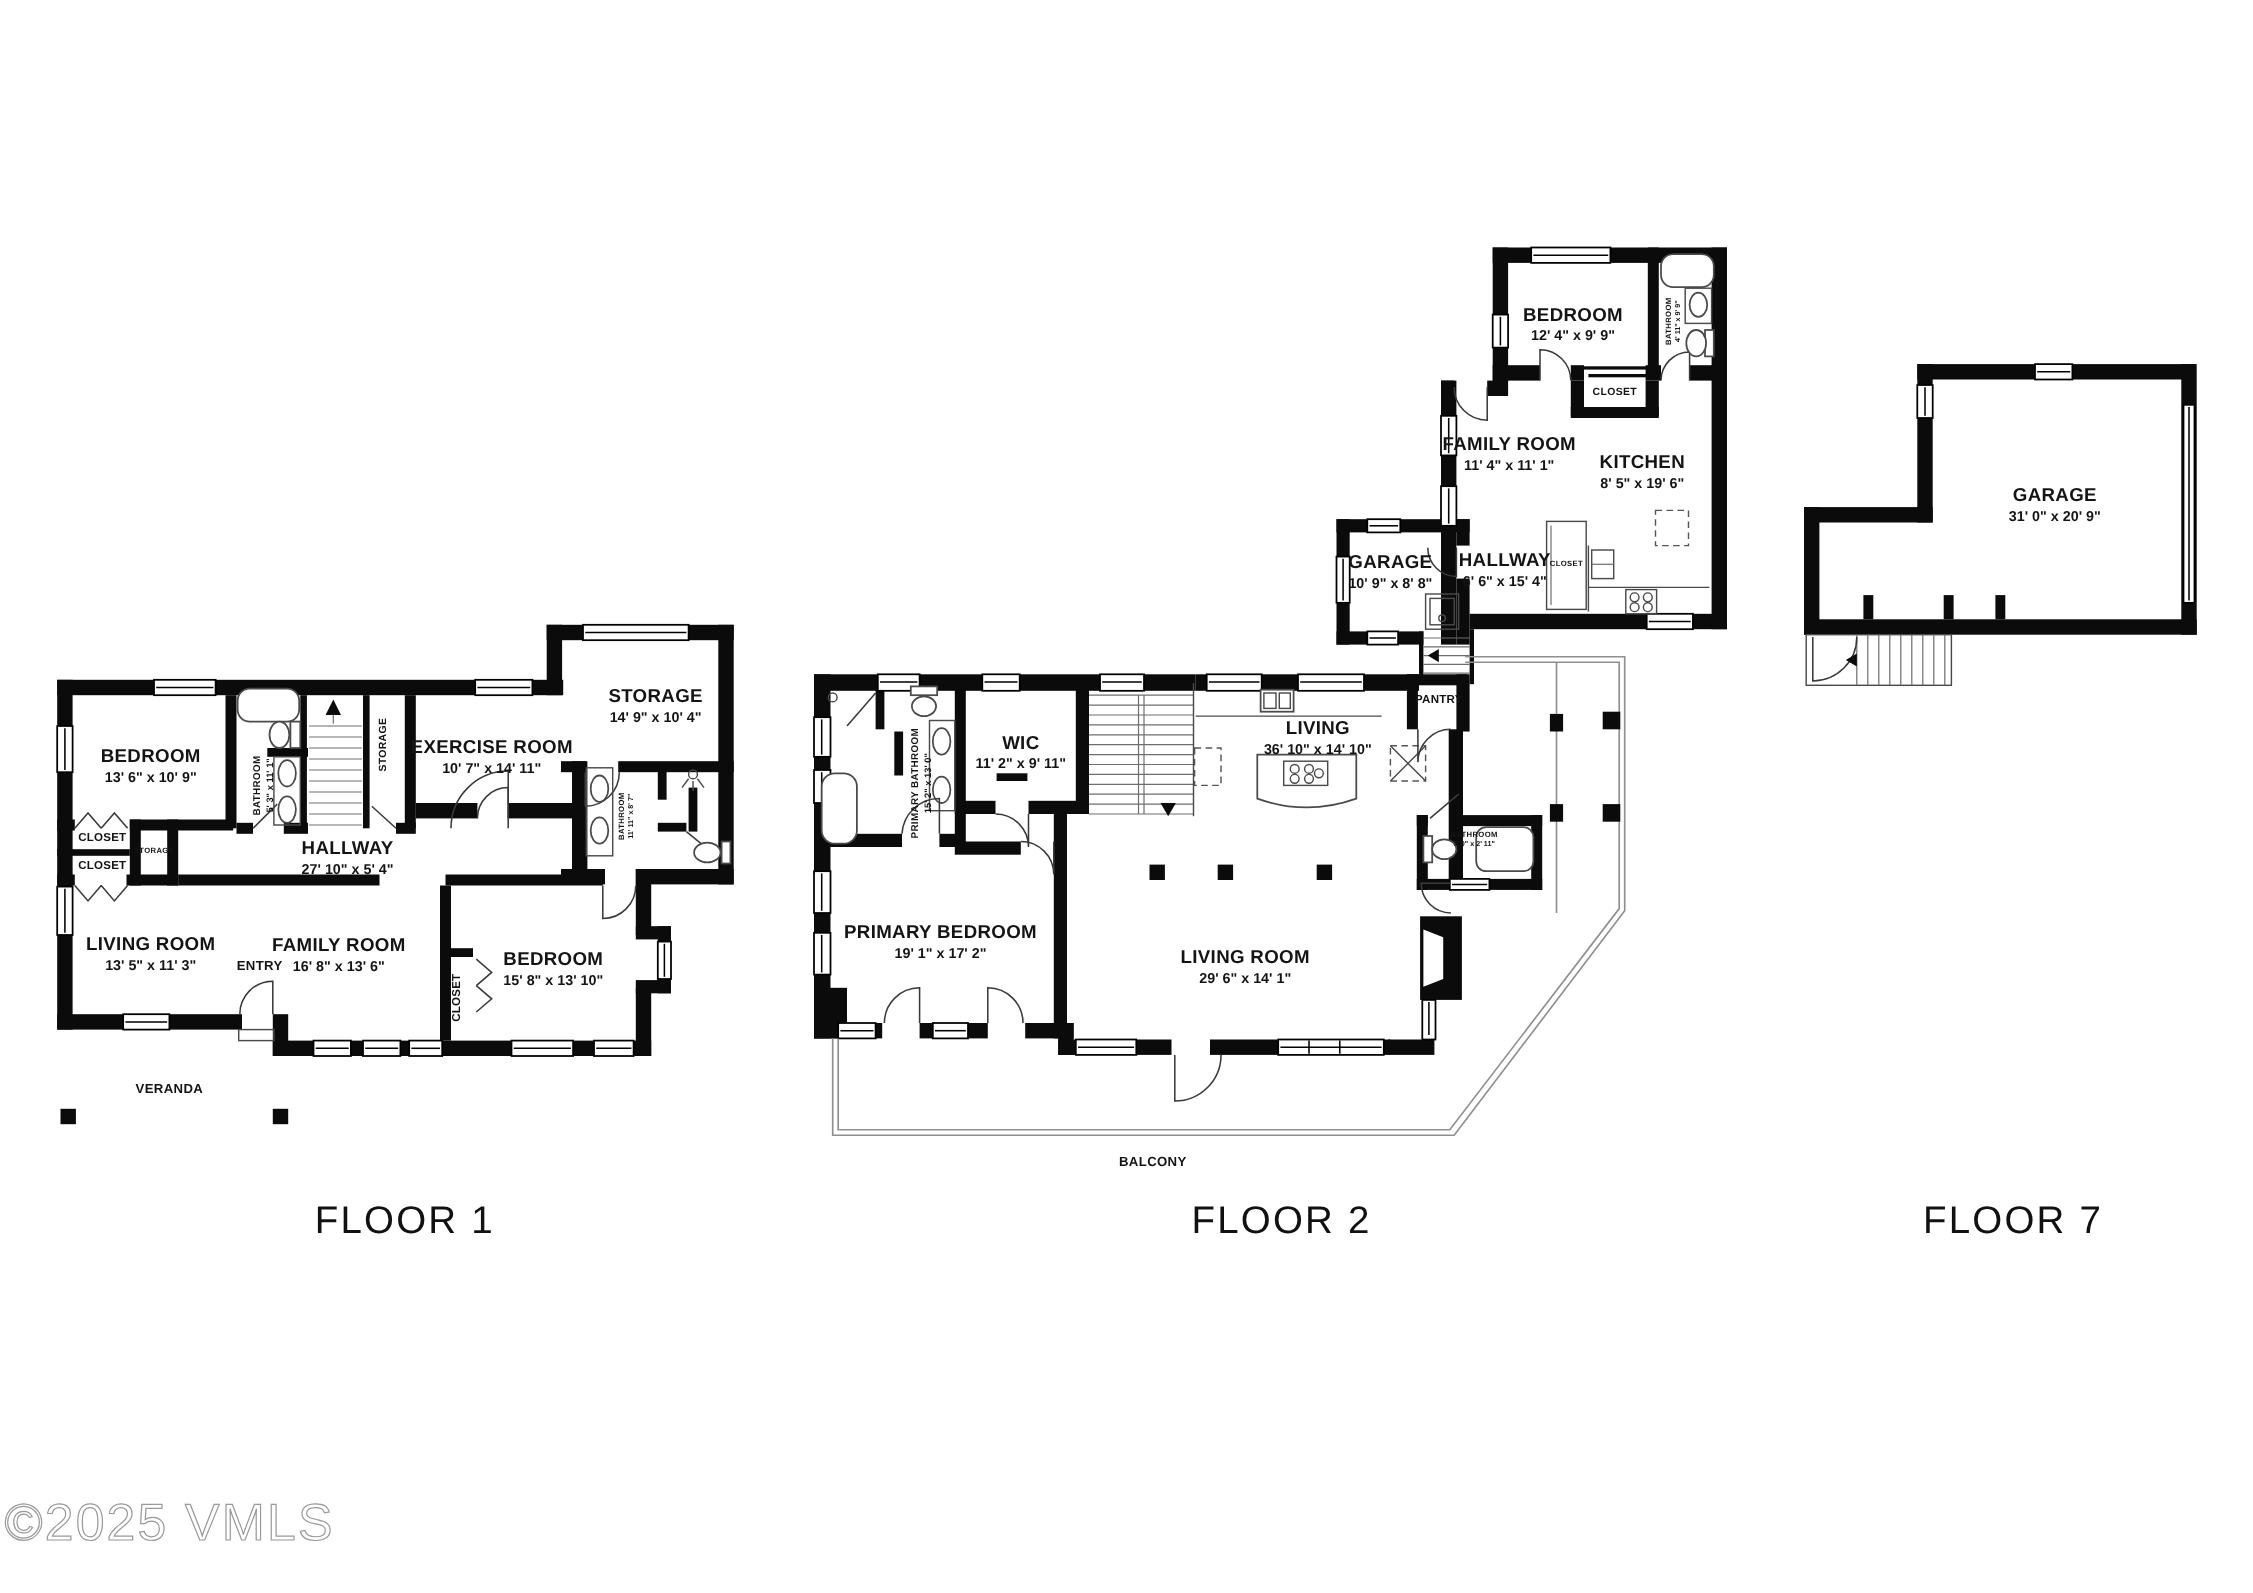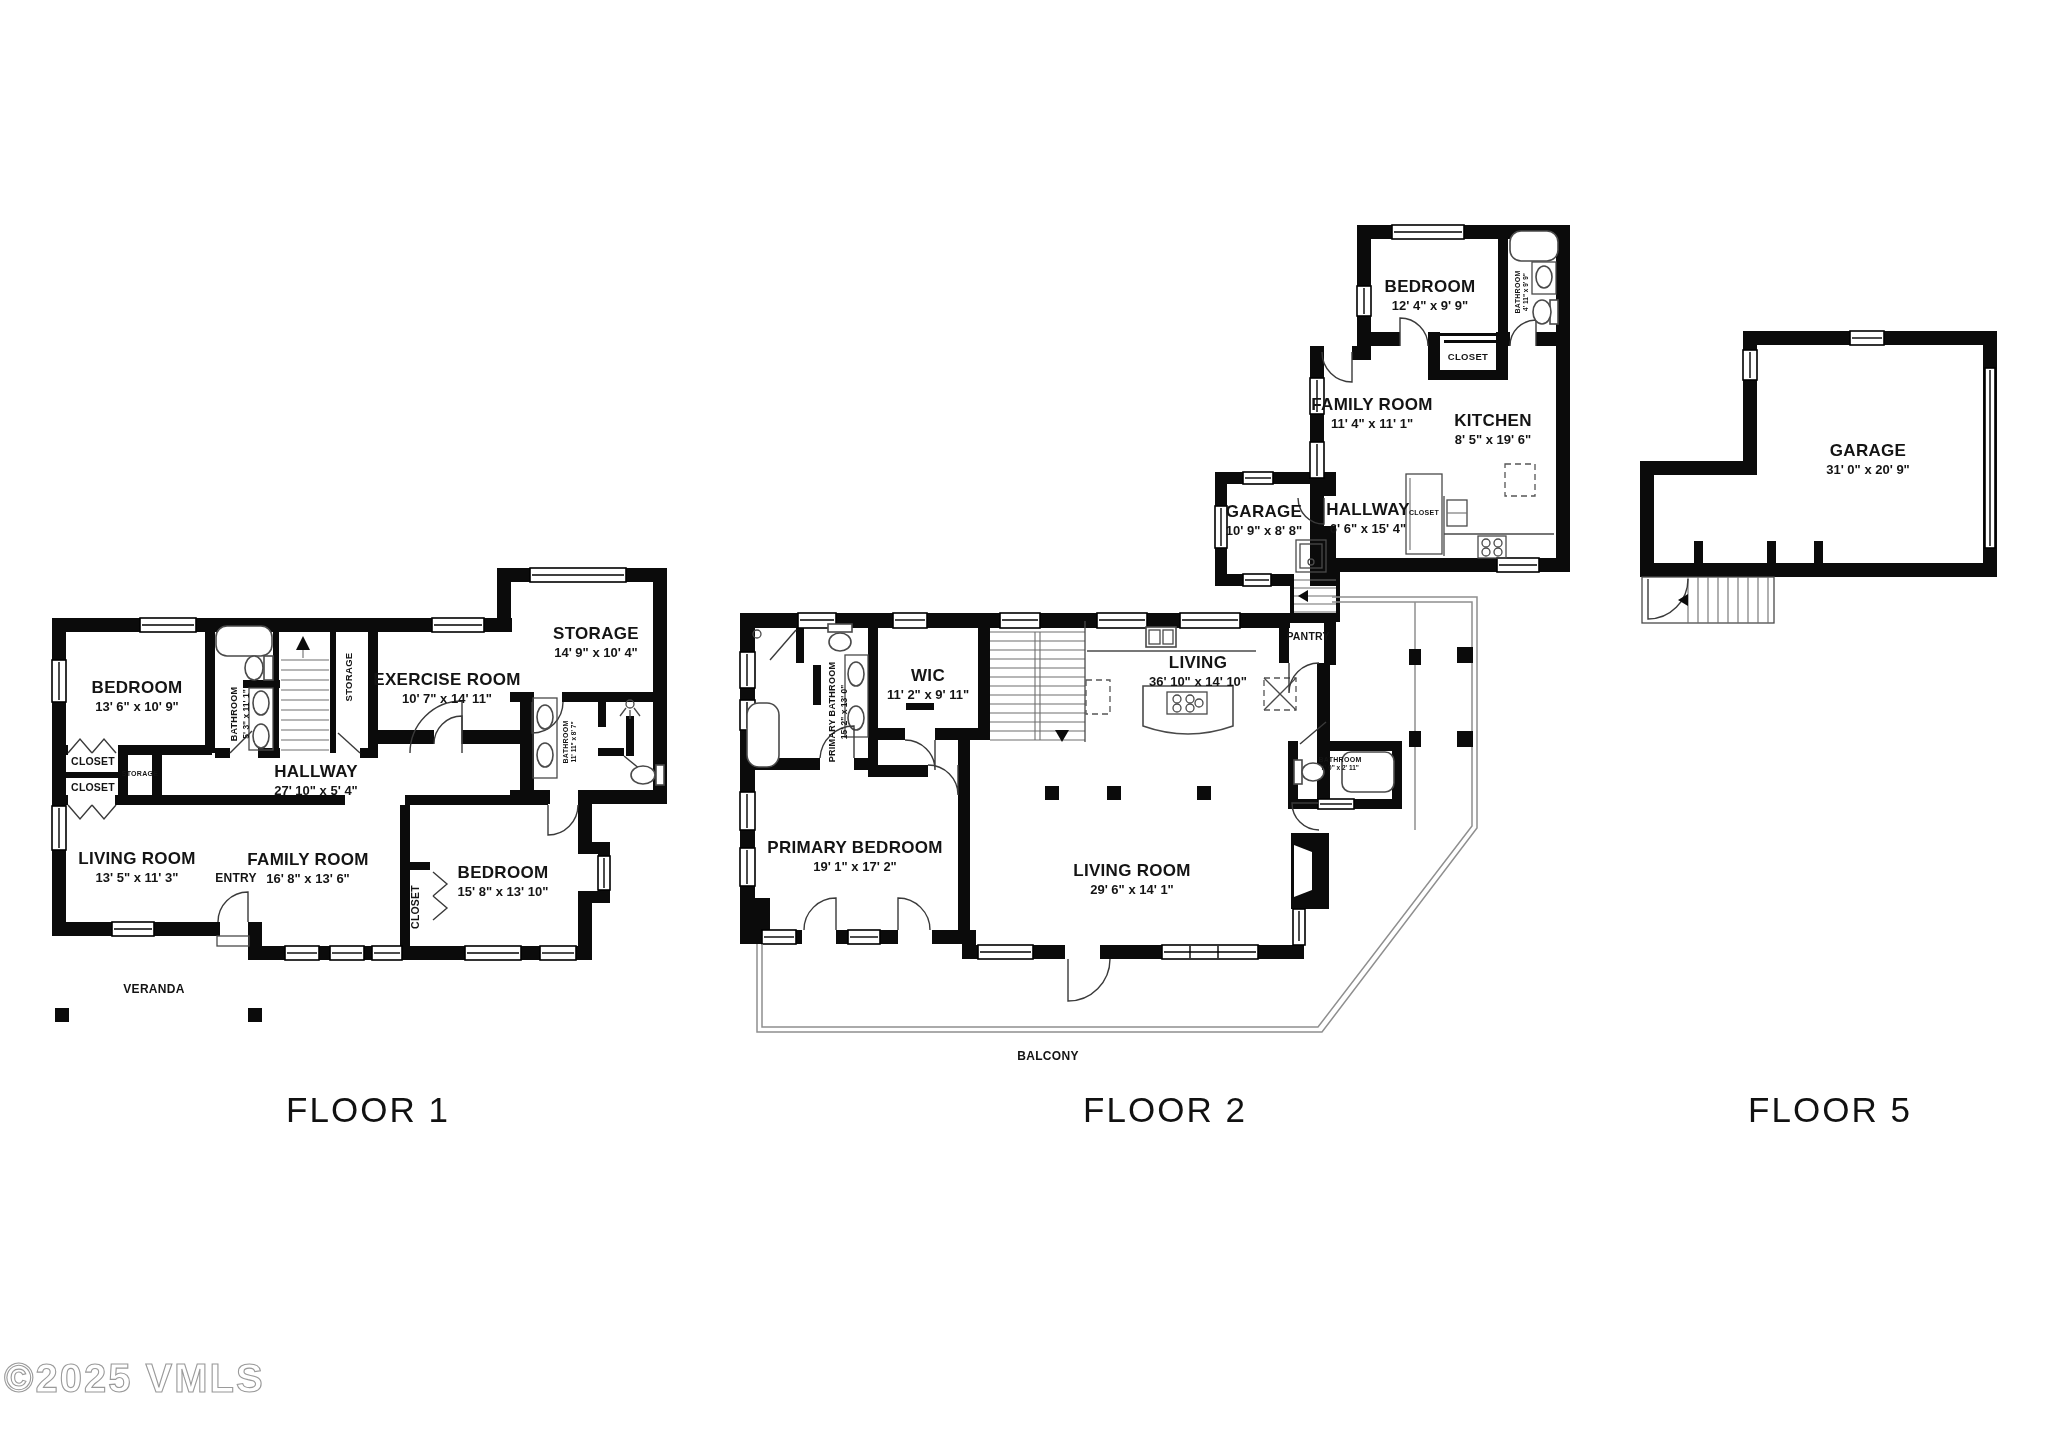--- a/index.html
+++ b/index.html
@@ -22,22 +22,22 @@
   .lbl .nm{font-size:17px;letter-spacing:.3px;}
   .lbl .dm{font-size:13px;}
   .v{transform:translate(-50%,-50%) rotate(-90deg);}
   .md .nm{font-size:12px;}
   .sm .nm{font-size:10.5px;letter-spacing:.2px;}
   .sm2 .nm{font-size:9.5px;}
   .vs .nm{font-size:9px;}.vs .dm{font-size:8.5px;}
   .xs .nm{font-size:7px;}.xs .dm{font-size:6.5px;}
   .title{position:absolute;transform:translate(-50%,-50%);font-size:35px;
        font-weight:400;letter-spacing:2px;color:#111;z-index:3;white-space:nowrap;}
-  .wm{position:absolute;left:4px;top:1356px;font-size:40px;letter-spacing:2px;
-      font-weight:700;color:#bdbdbd;-webkit-text-fill-color:transparent;
+  .wm{position:absolute;left:4px;top:1356px;font-size:47px;letter-spacing:2px;
+      font-weight:400;color:#bdbdbd;-webkit-text-fill-color:transparent;
       -webkit-text-stroke:1.1px #9a9a9a;z-index:3;white-space:nowrap;}
 </style>
 </head>
 <body>
 
 <div id="plan">
 
 <svg width="2048" height="1448" viewBox="0 0 2048 1448">
 
   <g>
@@ -544,17 +544,17 @@
   <div class="nm">BALCONY</div>
 </div>
 
 <div class="lbl" style="left:1868px;top:459px">
   <div class="nm">GARAGE</div>
   <div class="dm">31' 0" x 20' 9"</div>
 </div>
 
 <div class="title" style="left:368px;top:1110px">FLOOR 1</div>
 <div class="title" style="left:1165px;top:1110px">FLOOR 2</div>
-<div class="title" style="left:1830px;top:1110px">FLOOR 5</div>
+<div class="title" style="left:1830px;top:1110px">FLOOR 7</div>
 
 <div class="wm">©2025 VMLS</div>
 
 </div>
 
 </body></html>

